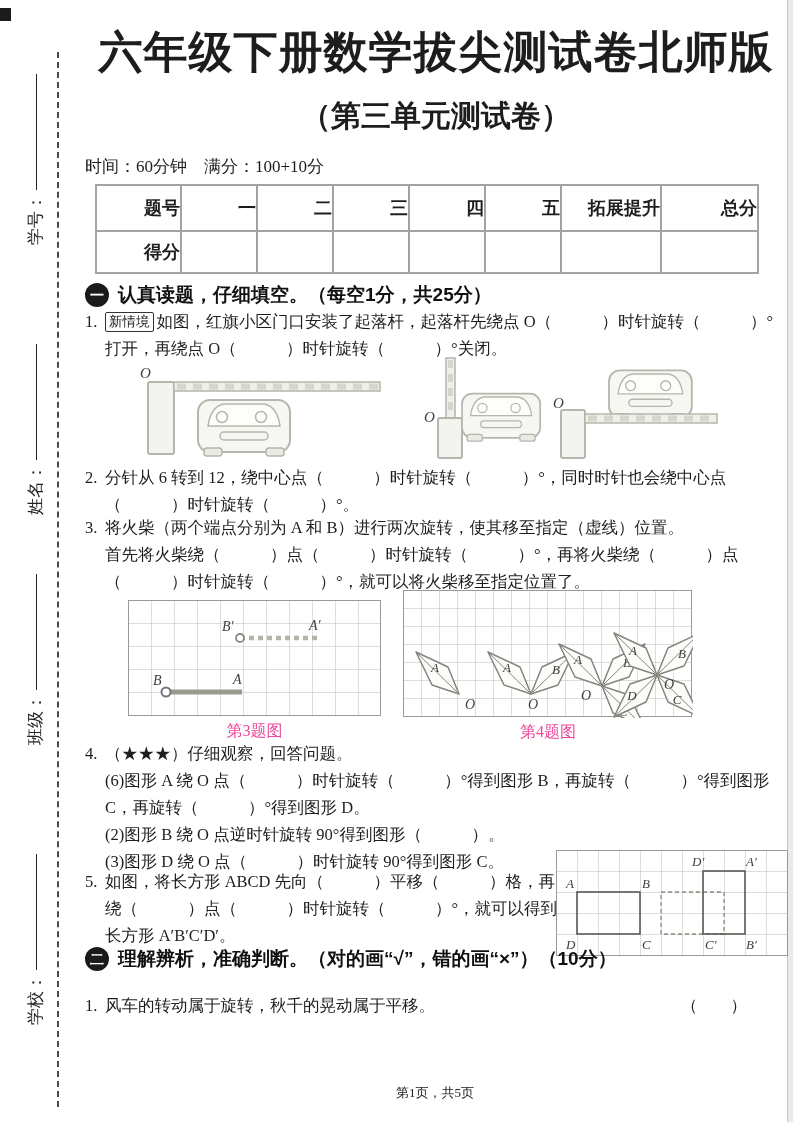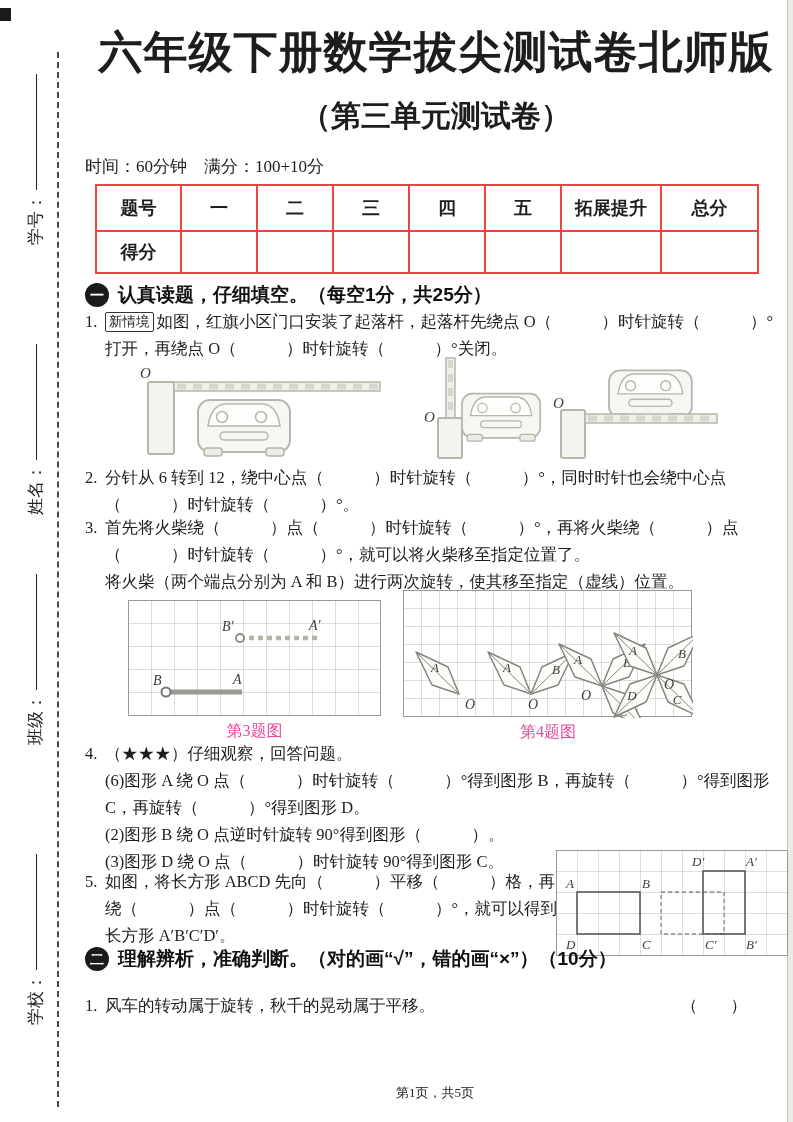--- a/index.html
+++ b/index.html
@@ -6,21 +6,21 @@
   .sheet{position:relative;width:793px;height:1122px;background:#fff;font-family:"Liberation Serif",serif;color:#1d1d1d;overflow:hidden;}
   .right-edge{position:absolute;right:0;top:0;width:5px;height:100%;background:#eceae7;border-left:1px solid #c9c7c3;}
   .corner-mark{position:absolute;left:0;top:8px;width:11px;height:13px;background:#1b1b1b;}
   .dash-sep{position:absolute;left:57px;top:52px;height:1055px;width:0;border-left:2px dashed #4a4a4a;}
   .mlabel{position:absolute;left:24px;transform-origin:0 0;transform:rotate(-90deg);white-space:nowrap;font-family:"Liberation Sans",sans-serif;font-size:17px;color:#222;}
   .mline{display:inline-block;width:116px;height:0;border-bottom:1.6px solid #222;margin-left:4px;vertical-align:4px;}
   .page-title{position:absolute;top:23px;left:85px;width:702px;text-align:center;font-size:44px;font-weight:bold;letter-spacing:1px;}
   .page-subtitle{position:absolute;top:96px;left:85px;width:702px;text-align:center;font-size:30px;font-weight:bold;}
   .meta-line{position:absolute;top:155px;left:85px;width:676px;text-align:left;font-size:17px;}
   table.score{position:absolute;top:184px;left:95px;border-collapse:collapse;table-layout:fixed;font-family:"Liberation Sans",sans-serif;}
-  table.score td{border:2px solid #ef4444;text-align:center;font-size:18px;font-weight:bold;padding:0;}
+  table.score td{border:2px solid #a3a3a3;text-align:right;font-size:18px;font-weight:bold;padding:0;}
   tr.r1 td{height:44px;}
   tr.r2 td{height:40px;}
   .sec-head{position:absolute;left:85px;display:flex;align-items:center;gap:9px;font-family:"Liberation Sans",sans-serif;font-weight:bold;font-size:19px;color:#111;}
   .sec-icon{flex:none;width:24px;height:24px;border-radius:50%;background:#1a1a1a;color:#fff;display:flex;align-items:center;justify-content:center;font-size:14px;line-height:1;}
   .q{position:absolute;left:85px;width:702px;display:flex;font-size:16.5px;line-height:27px;}
   .qnum{flex:none;width:20px;}
   .qtext{flex:1;}
   .qsub{margin:0;}
   .tag{display:inline-block;border:1px solid #333;border-radius:2px;padding:0 3px;font-size:13.5px;line-height:18px;margin-right:3px;position:relative;top:-1px;}
   .jblank{flex:none;margin-left:auto;padding-right:40px;}
@@ -132,22 +132,22 @@
   </div>
 
   <div class="q" style="top:464px;">
     <span class="qnum">2.</span>
     <span class="qtext">分针从 6 转到 12，绕中心点（　　　）时针旋转（　　　）°，同时时针也会绕中心点（　　　）时针旋转（　　　）°。</span>
   </div>
 
   <div class="q" style="top:514px;">
     <span class="qnum">3.</span>
     <span class="qtext">
+      <p class="qsub">将火柴（两个端点分别为 A 和 B）进行两次旋转，使其移至指定（虚线）位置。</p>
       <p class="qsub">首先将火柴绕（　　　）点（　　　）时针旋转（　　　）°，再将火柴绕（　　　）点（　　　）时针旋转（　　　）°，就可以将火柴移至指定位置了。</p>
-      <p class="qsub">将火柴（两个端点分别为 A 和 B）进行两次旋转，使其移至指定（虚线）位置。</p>
     </span>
   </div>
 
   <div class="figrow">
     <div class="figblock" style="margin-top:10px;">
       <svg width="253" height="117">
         <defs>
             <pattern id="gp3" width="23" height="23" patternUnits="userSpaceOnUse">
               <path d="M23 0H0V23" fill="none" stroke="#bcbcb6" stroke-width="1"></path>
             </pattern>

